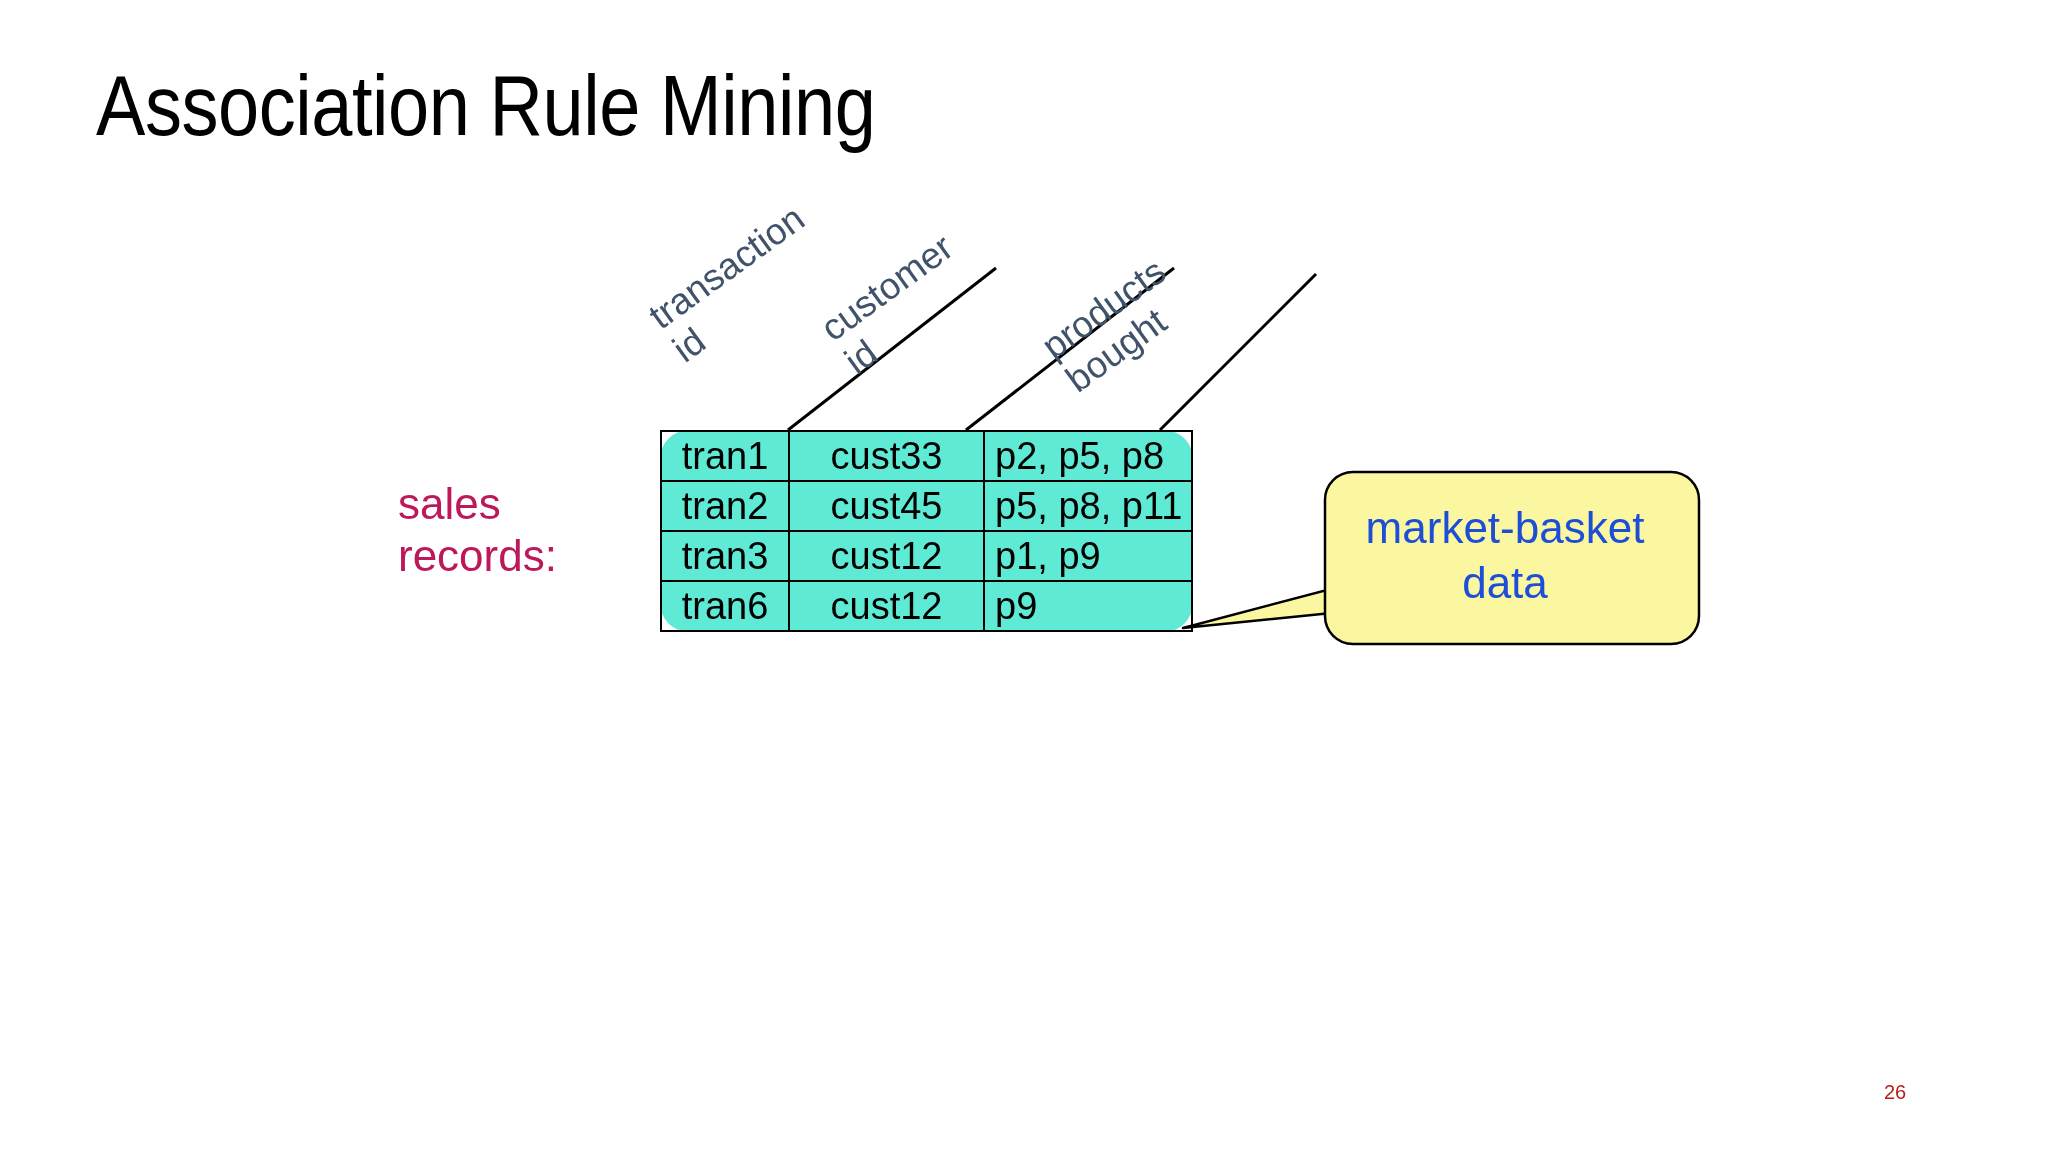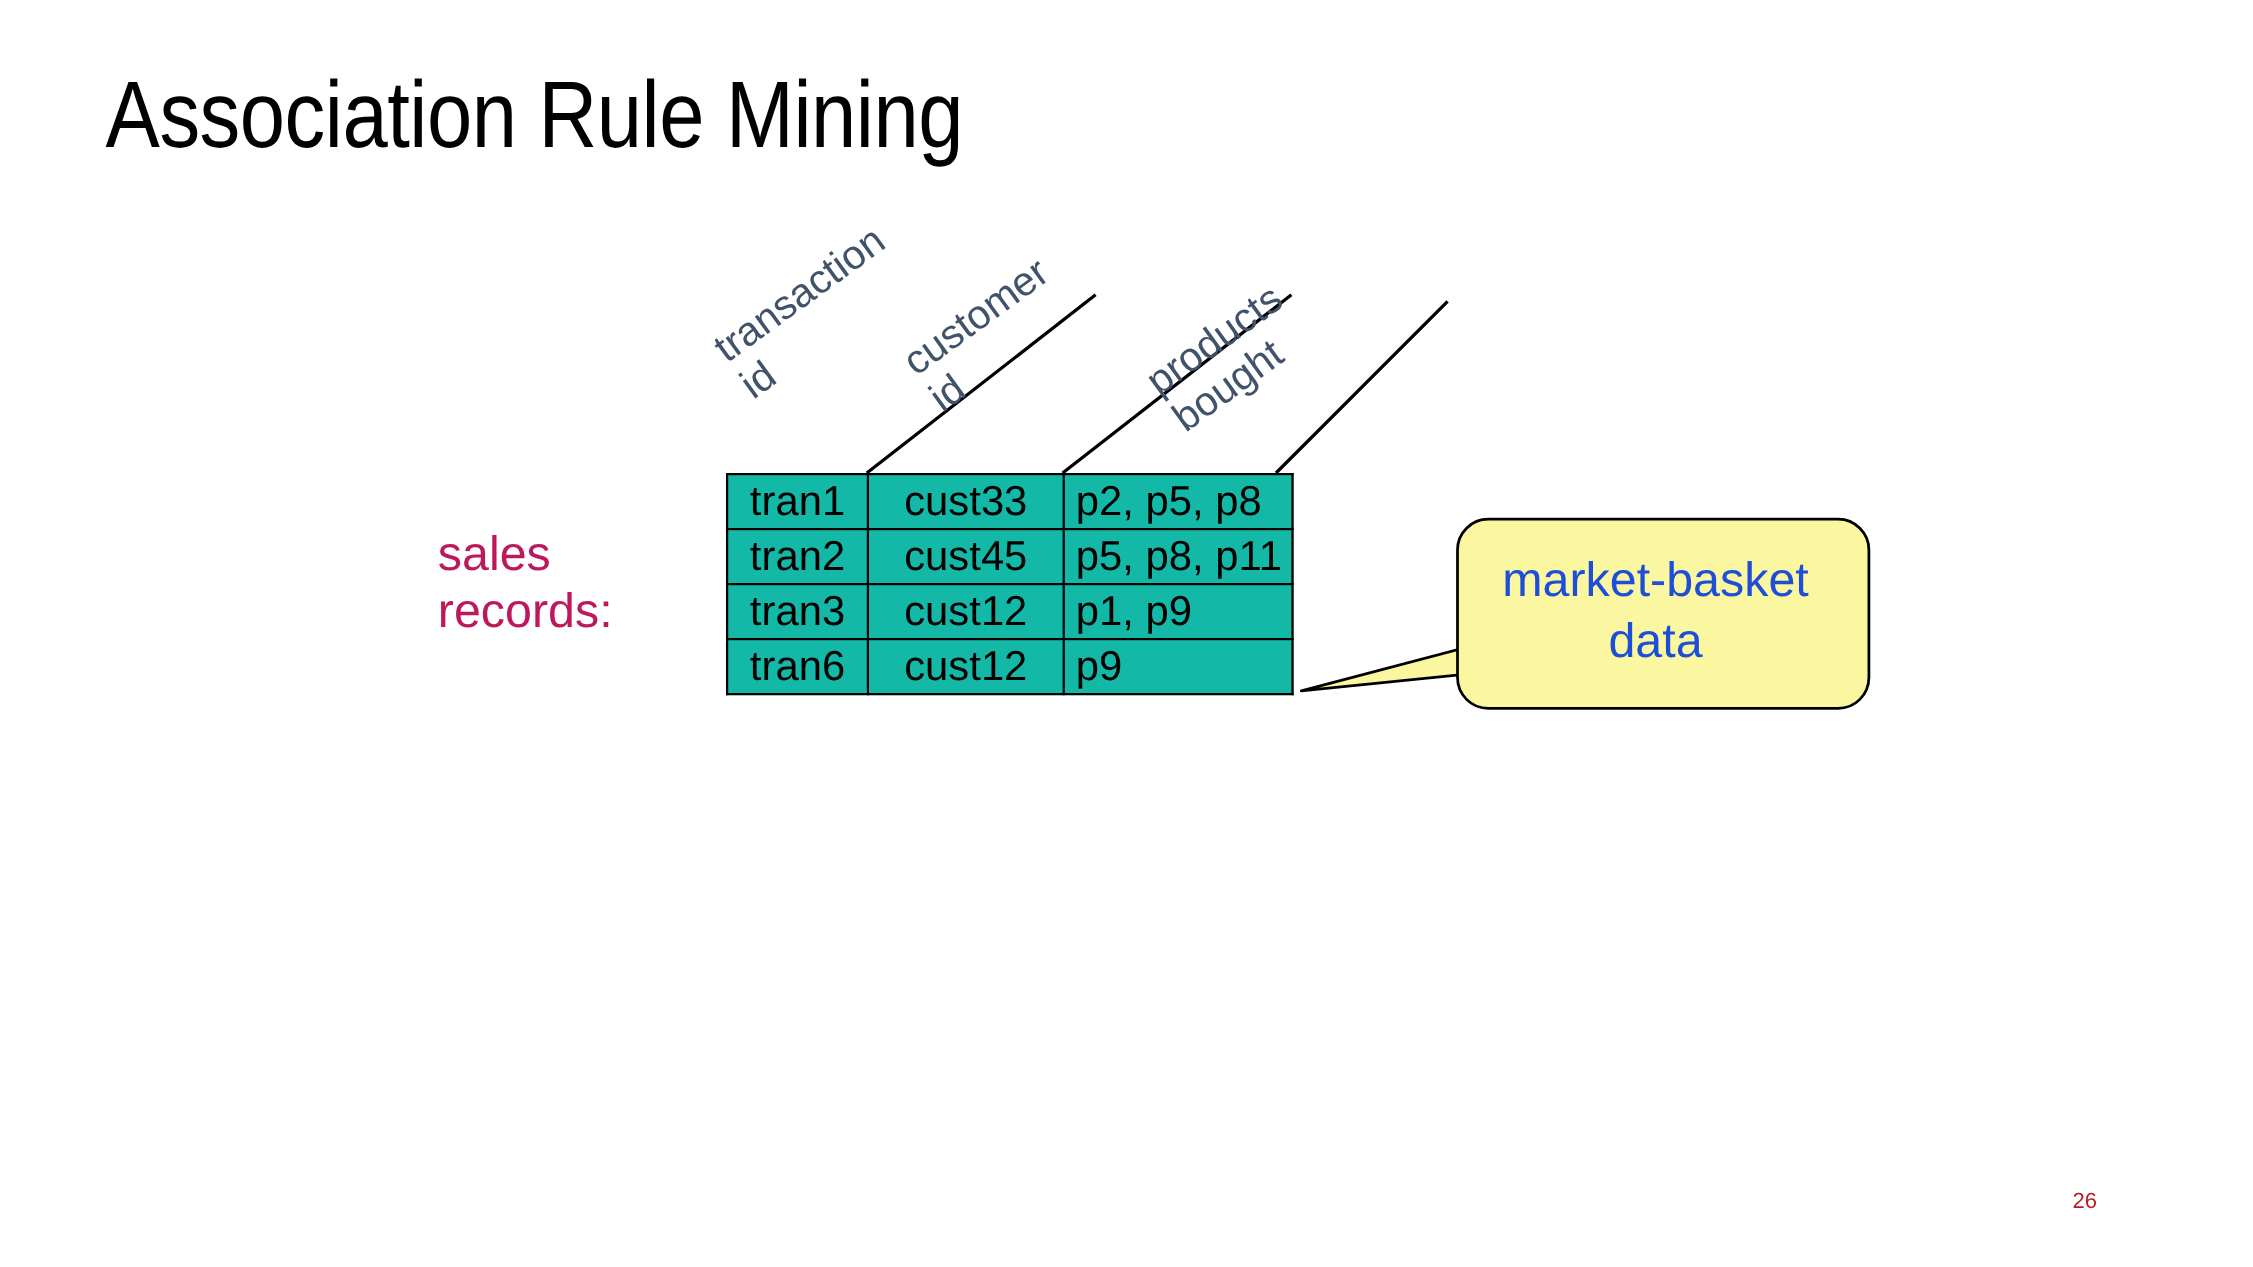--- a/index.html
+++ b/index.html
@@ -79,38 +79,39 @@
     height: 1152px;
     pointer-events: none;
   }
 
   
   #sales-table {
     position: absolute;
     left: 660px;
     top: 430px;
     border-collapse: collapse;
-    background: #14b8a6;
+    background: #5eead4;
+    border-radius: 29px;
   }
   #sales-table td {
     border: 2px solid #000000;
     height: 50px;
     font-size: 38px;
     color: #000000;
     padding: 0 8px;
     line-height: 1;
     white-space: nowrap;
     box-sizing: border-box;
   }
   #sales-table td.col-tran {
     width: 128px;
     text-align: center;
   }
   #sales-table td.col-cust {
-    width: 178px;
+    width: 195px;
     text-align: center;
   }
   #sales-table td.col-prod {
     width: 208px;
     text-align: left;
     padding-left: 10px;
   }
 
   
   #callout-shape {

